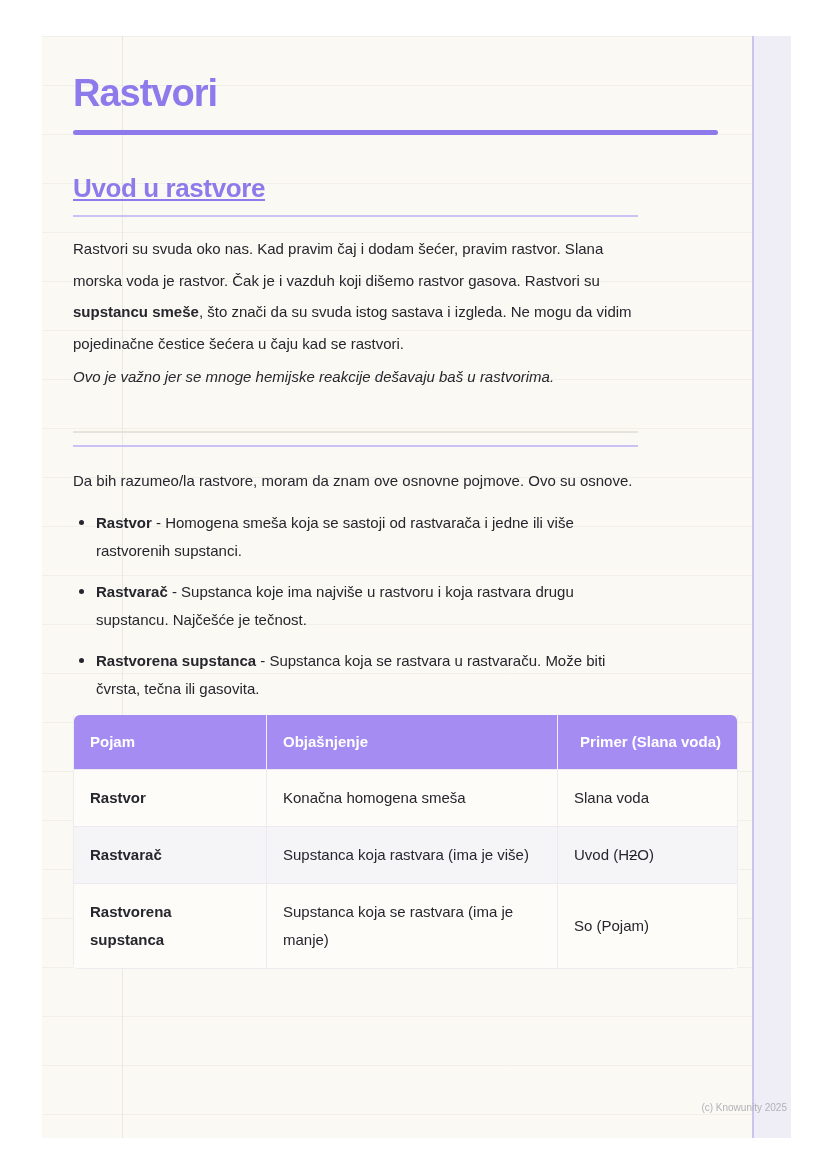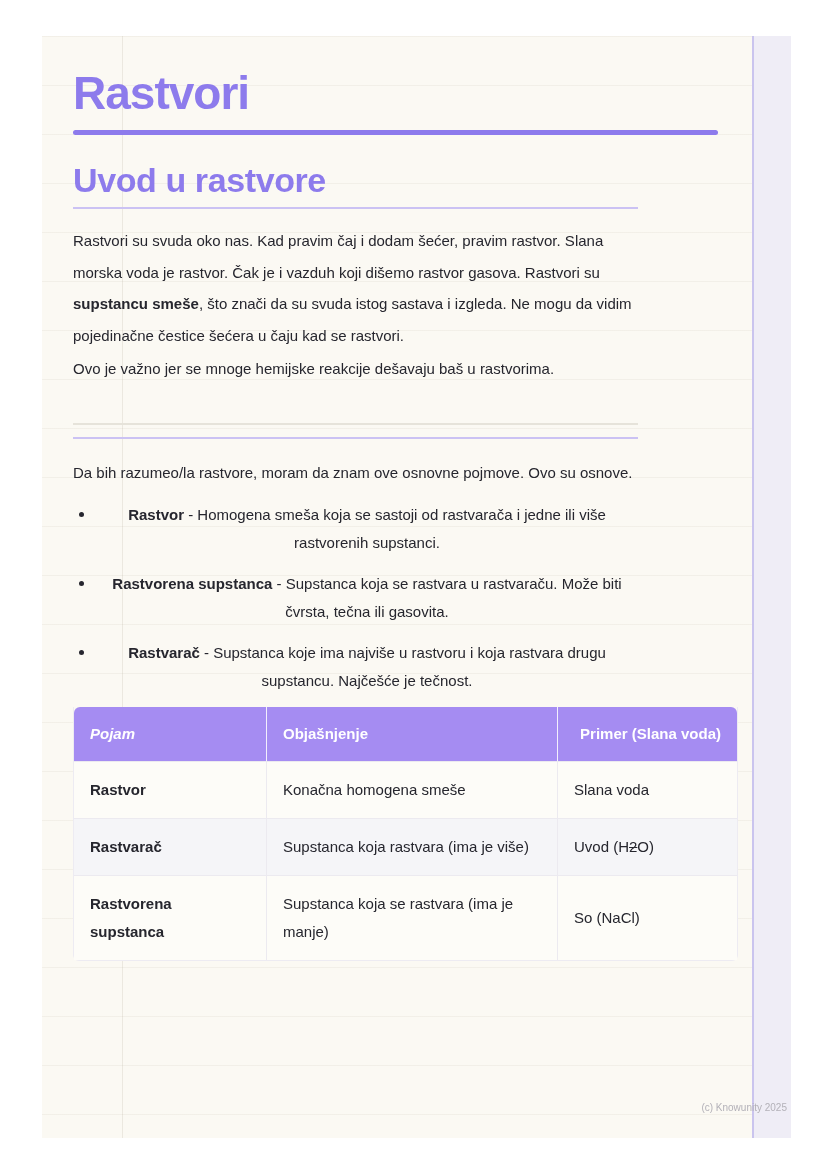--- a/index.html
+++ b/index.html
@@ -16,59 +16,59 @@
       linear-gradient(to right, transparent 80px, rgba(165,155,135,0.18) 80px, rgba(165,155,135,0.18) 81px, transparent 81px),
       repeating-linear-gradient(to bottom, rgba(165,155,135,0.10) 0px, rgba(165,155,135,0.10) 1px, transparent 1px, transparent 49px);
   }
   .edge-strip{
     position:absolute;left:752px;top:36px;width:39px;height:1102px;
     background:#efedf6;border-left:2px solid #cac4ee;box-sizing:border-box;
   }
   .content{position:relative;padding:34px 0 0 31px;width:645px;}
 
   .title{
-    margin:0;font-size:46px;line-height:46px;font-weight:bold;
+    margin:0;font-size:38px;line-height:46px;font-weight:bold;
     letter-spacing:-1px;color:#8d7bec;
   }
   .title-rule{width:645px;height:5px;background:#8d7bec;border-radius:3px;margin-top:14px;}
 
   .h2{
-    margin:30px 0 0;font-size:34px;line-height:30px;font-weight:bold;
-    letter-spacing:-0.4px;color:#8d7bec;
+    margin:38px 0 0;font-size:26px;line-height:30px;font-weight:bold;
+    letter-spacing:-0.4px;color:#8d7bec;text-decoration:underline;
   }
   .h2-underline{width:565px;height:2px;background:#cbc2f3;margin-top:12px;}
 
   .para{width:565px;font-size:15px;line-height:31.5px;margin:16px 0 0;}
-  .para.tight{margin-top:2px;}
+  .para.tight{margin-top:2px;font-style:italic;}
   .para.justify{text-align:justify;margin-top:18px;}
   .bold{font-weight:bold;}
 
   .divider{width:565px;height:2px;background:#e6e3da;border:none;margin:38px 0 0;}
 
   .list{list-style:none;margin:12px 0 0;padding:0;width:565px;}
-  .list li{display:flex;margin:13px 0 12px;padding-left:6px;text-align:center;}
+  .list li{display:flex;margin:13px 0 12px;padding-left:6px;}
   .bullet-dot{
     flex:0 0 auto;width:5px;height:5px;border-radius:50%;
     background:#26262e;margin:11px 12px 0 0;
   }
   .li-text{font-size:15px;line-height:28px;}
 
   .def-table{
     width:565px;margin-top:8px;border-collapse:separate;border-spacing:0;
     table-layout:fixed;font-size:15px;
     border:1px solid #edebf2;border-top:none;border-radius:0 0 6px 6px;
   }
   .def-table th{
     background:#a58cf2;color:#ffffff;font-weight:bold;text-align:left;
     padding:15px 16px;line-height:24px;vertical-align:middle;
   }
   .def-table th:not(:last-child){border-right:1px solid #f3effd;}
   .def-table th:first-child{border-radius:6px 0 0 0;}
   .def-table th:last-child{border-radius:0 6px 0 0;text-align:right;}
-  .col-term{width:160px;font-style:italic;}
+  .col-term{width:160px;}
   .col-expl{width:258px;}
   .col-ex{width:147px;}
   .def-table td{
     padding:14px 16px;line-height:28px;vertical-align:middle;
     border-top:1px solid #eceaf0;
   }
   .def-table td:not(:last-child){border-right:1px solid #eceaf0;}
   .def-table tbody tr:nth-child(odd){background:#fdfcf8;}
   .def-table tbody tr:nth-child(even){background:#f5f5f8;}
   .td-term{font-weight:bold;}
@@ -101,51 +101,51 @@
 
     <p class="para justify">Da bih razumeo/la rastvore, moram da znam ove osnovne pojmove. Ovo su osnove.</p>
 
     <ul class="list">
       <li>
         <span class="bullet-dot"></span>
         <div class="li-text"><span class="bold">Rastvor</span><span> - Homogena smeša koja se sastoji od rastvarača i jedne ili više rastvorenih supstanci.</span></div>
       </li>
       <li>
         <span class="bullet-dot"></span>
-        <div class="li-text"><span class="bold">Rastvorena supstanca</span><span> - Supstanca koja se rastvara u rastvaraču. Može biti čvrsta, tečna ili gasovita.</span></div>
+        <div class="li-text"><span class="bold">Rastvarač</span><span> - Supstanca koje ima najviše u rastvoru i koja rastvara drugu supstancu. Najčešće je tečnost.</span></div>
       </li>
       <li>
         <span class="bullet-dot"></span>
-        <div class="li-text"><span class="bold">Rastvarač</span><span> - Supstanca koje ima najviše u rastvoru i koja rastvara drugu supstancu. Najčešće je tečnost.</span></div>
+        <div class="li-text"><span class="bold">Rastvorena supstanca</span><span> - Supstanca koja se rastvara u rastvaraču. Može biti čvrsta, tečna ili gasovita.</span></div>
       </li>
     </ul>
 
     <table class="def-table">
       <thead>
         <tr>
           <th class="col-term">Pojam</th>
           <th class="col-expl">Objašnjenje</th>
           <th class="col-ex">Primer (Slana voda)</th>
         </tr>
       </thead>
       <tbody>
         <tr>
           <td class="td-term">Rastvor</td>
-          <td>Konačna homogena smeše</td>
+          <td>Konačna homogena smeša</td>
           <td>Slana voda</td>
         </tr>
         <tr>
           <td class="td-term">Rastvarač</td>
           <td>Supstanca koja rastvara (ima je više)</td>
           <td><span>Uvod (H</span><span class="strike">2</span><span>O)</span></td>
         </tr>
         <tr>
           <td class="td-term">Rastvorena supstanca</td>
           <td>Supstanca koja se rastvara (ima je manje)</td>
-          <td>So (NaCl)</td>
+          <td>So (Pojam)</td>
         </tr>
       </tbody>
     </table>
 
   </div>
 </div>
 
 <div class="edge-strip"></div>
 
 <div class="footer">(c) Knowunity 2025</div>

